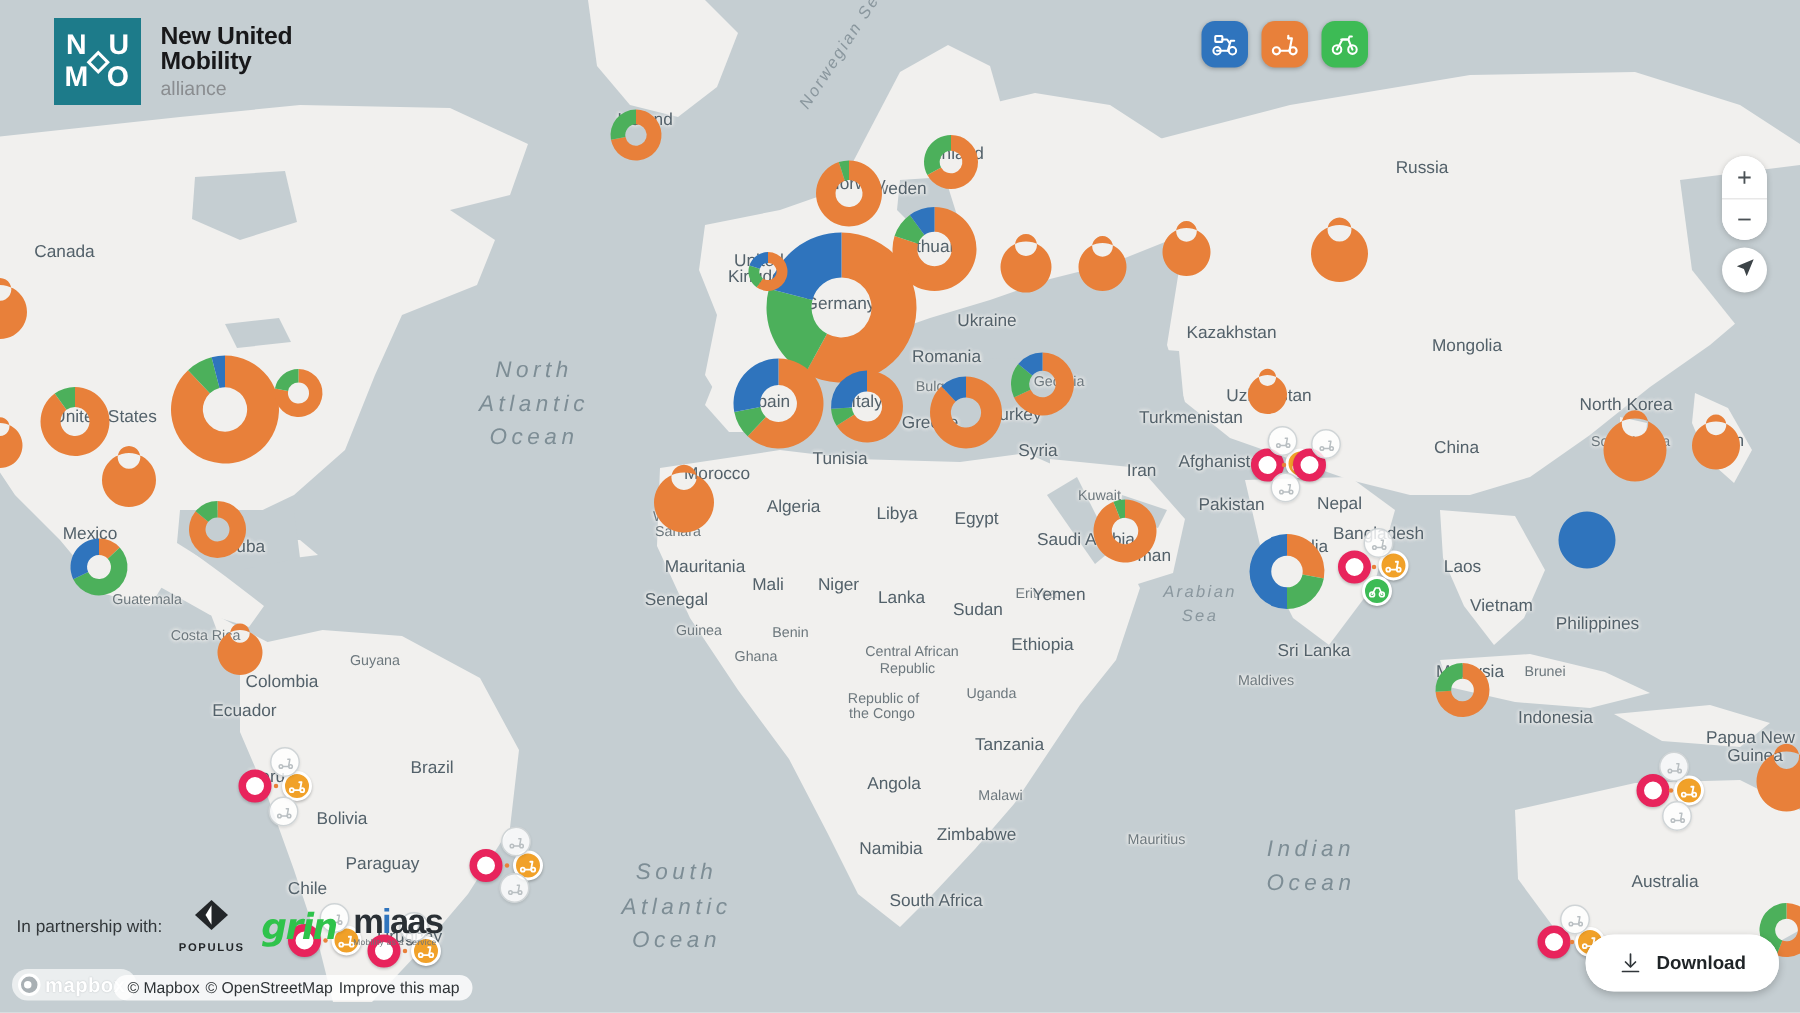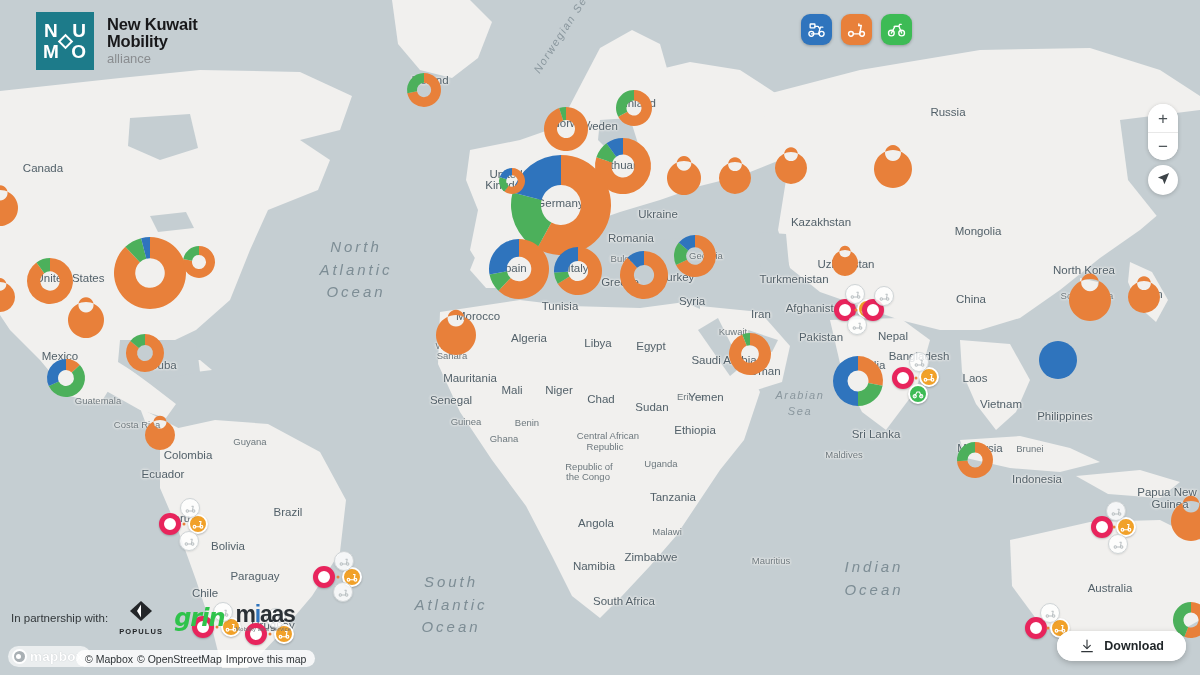--- a/index.html
+++ b/index.html
@@ -274,21 +274,21 @@
     display: flex; align-items: center;
     padding: 0 9px;
     font-size: 10.5px; color: #2e3336;
     gap: 4px;
   }
   #attribution a { color: #2e3336; text-decoration: none; }
 
   
   #action-bar {
     position: absolute; right: 14px; bottom: 14px;
-    height: 30px;
+    height: 38px;
     background: #ffffff;
     border-radius: 19px;
     box-shadow: 0 2px 6px rgba(0,0,0,.22);
     display: flex; align-items: stretch;
     overflow: hidden;
   }
   .action-btn {
     display: flex; align-items: center; gap: 9px;
     padding: 0 22px;
     cursor: pointer; background: #fff; border: none;
@@ -416,21 +416,21 @@
       <div class="map-label country" style="left: 560px; top: 306px;">Tunisia</div>
       <div class="map-label country" style="left: 478px; top: 316px;">Morocco</div>
       <div class="map-label country" style="left: 529px; top: 338px;">Algeria</div>
       <div class="map-label country" style="left: 598px; top: 343px;">Libya</div>
       <div class="map-label country" style="left: 651px; top: 346px;">Egypt</div>
       <div class="map-label small" style="left: 453px; top: 345px;">Western</div>
       <div class="map-label small" style="left: 452px; top: 355px;">Sahara</div>
       <div class="map-label country" style="left: 470px; top: 378px;">Mauritania</div>
       <div class="map-label country" style="left: 512px; top: 390px;">Mali</div>
       <div class="map-label country" style="left: 559px; top: 390px;">Niger</div>
-      <div class="map-label country" style="left: 601px; top: 399px;">Chad</div>
+      <div class="map-label country" style="left: 601px; top: 399px;">Lanka</div>
       <div class="map-label country" style="left: 652px; top: 407px;">Sudan</div>
       <div class="map-label country" style="left: 451px; top: 400px;">Senegal</div>
       <div class="map-label small" style="left: 466px; top: 421px;">Guinea</div>
       <div class="map-label small" style="left: 527px; top: 422px;">Benin</div>
       <div class="map-label small" style="left: 504px; top: 438px;">Ghana</div>
       <div class="map-label small" style="left: 608px; top: 435px;">Central African</div>
       <div class="map-label small" style="left: 605px; top: 446px;">Republic</div>
       <div class="map-label small" style="left: 691px; top: 396px;">Eritrea</div>
       <div class="map-label country" style="left: 695px; top: 430px;">Ethiopia</div>
       <div class="map-label small" style="left: 661px; top: 463px;">Uganda</div>
@@ -873,21 +873,21 @@
 
   <div id="logo-block">
     <div id="numo-mark">
       <span class="glyph g-n">N</span>
       <span class="glyph g-u">U</span>
       <span class="glyph g-m">M</span>
       <span class="glyph g-o">O</span>
       <span class="diamond"></span>
     </div>
     <div id="logo-text">
-      <span class="l1">New Kuwait</span>
+      <span class="l1">New United</span>
       <span class="l2">Mobility</span>
       <span class="l3">alliance</span>
     </div>
   </div>
 
   <div id="mode-filters">
     <button class="mode-btn moped" title="Moped sharing">
       <span>
         <svg width="19" height="19" viewBox="0 0 24 24" fill="none" stroke="#fff" stroke-width="1.7" stroke-linecap="round" stroke-linejoin="round">
           <circle cx="5.5" cy="17.5" r="3.1"></circle>

